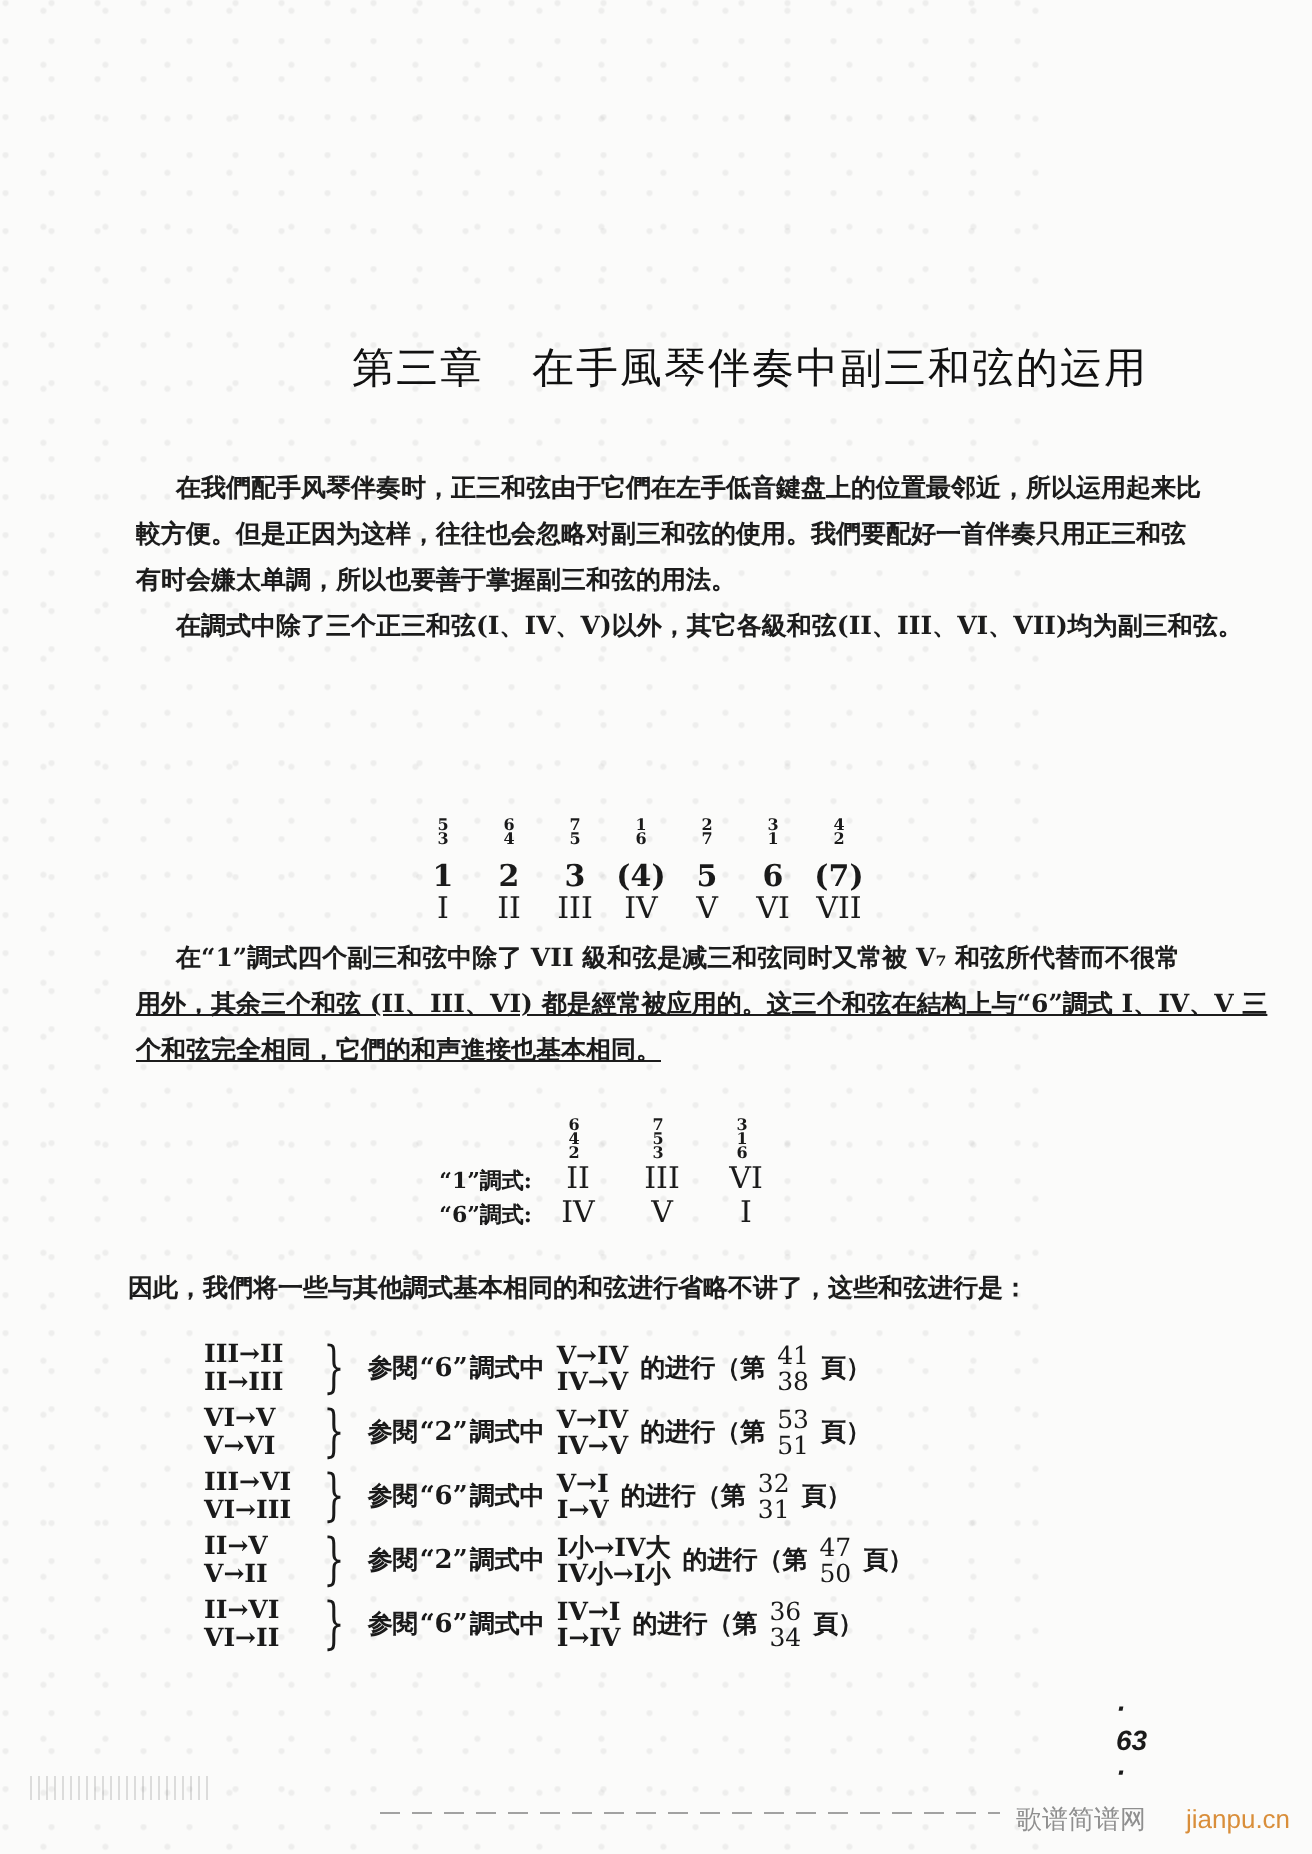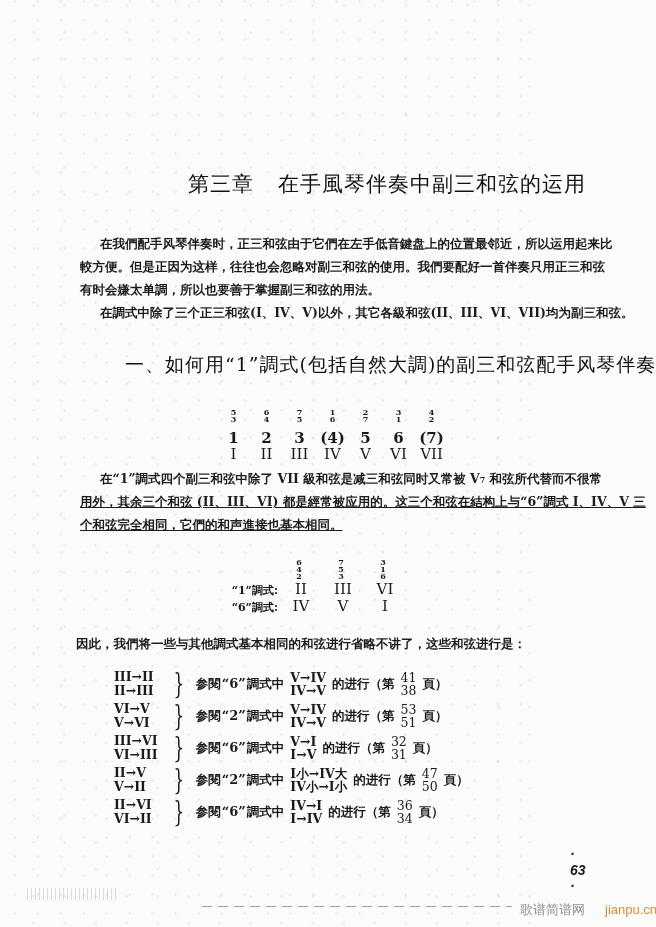--- a/index.html
+++ b/index.html
@@ -4,21 +4,21 @@
   <style>
     html, body { margin: 0; padding: 0; }
     body {
       width: 656px; height: 927px; overflow: hidden;
       background: #fbfbfa;
       font-family: "DejaVu Serif", "Liberation Serif", serif;
       color: #1a1a1a;
       position: relative;
     }
     .page {
-      position: absolute; left: 12px; top: 0; width: 528px; height: 927px;
+      position: absolute; left: 0; top: 0; width: 528px; height: 927px;
       background:
         radial-gradient(circle at 12% 8%, rgba(0,0,0,0.05) 0 1px, transparent 2px),
         radial-gradient(circle at 70% 20%, rgba(0,0,0,0.05) 0 1px, transparent 2px),
         #fbfbfa;
       background-size: 23px 19px, 31px 27px, auto;
     }
     .chapter-title {
       position: absolute; left: 176px; top: 170px;
       font-size: 21px; letter-spacing: 1px; white-space: nowrap;
       font-family: "DejaVu Serif", serif; color: #111;
@@ -97,21 +97,20 @@
   </div>
 
   <div class="para p2">在調式中除了三个正三和弦(I、IV、V)以外，其它各級和弦(II、III、VI、VII)均为副三和弦。</div>
 
   <div class="para p1">
     <span class="line1">在我們配手风琴伴奏时，正三和弦由于它們在左手低音鍵盘上的位置最邻近，所以运用起来比</span>
     <span class="line2">較方便。但是正因为这样，往往也会忽略对副三和弦的使用。我們要配好一首伴奏只用正三和弦</span>
     <span class="line3">有时会嫌太单調，所以也要善于掌握副三和弦的用法。</span>
   </div>
 
-  <div class="section-heading">一、如何用“1”調式(包括自然大調)的副三和弦配手风琴伴奏</div>
 
   <div class="chord-table">
     <div class="chord-col">
       <div class="stack">
           <div>5</div>
           <div>3</div>
         </div>
       <div class="deg">1</div>
       <div class="roman">I</div>
     </div>

